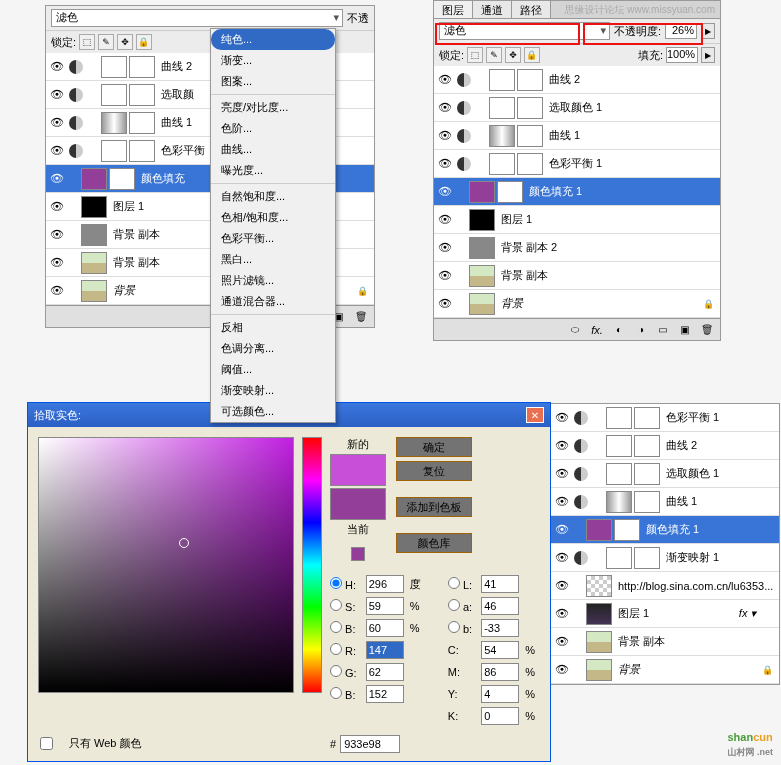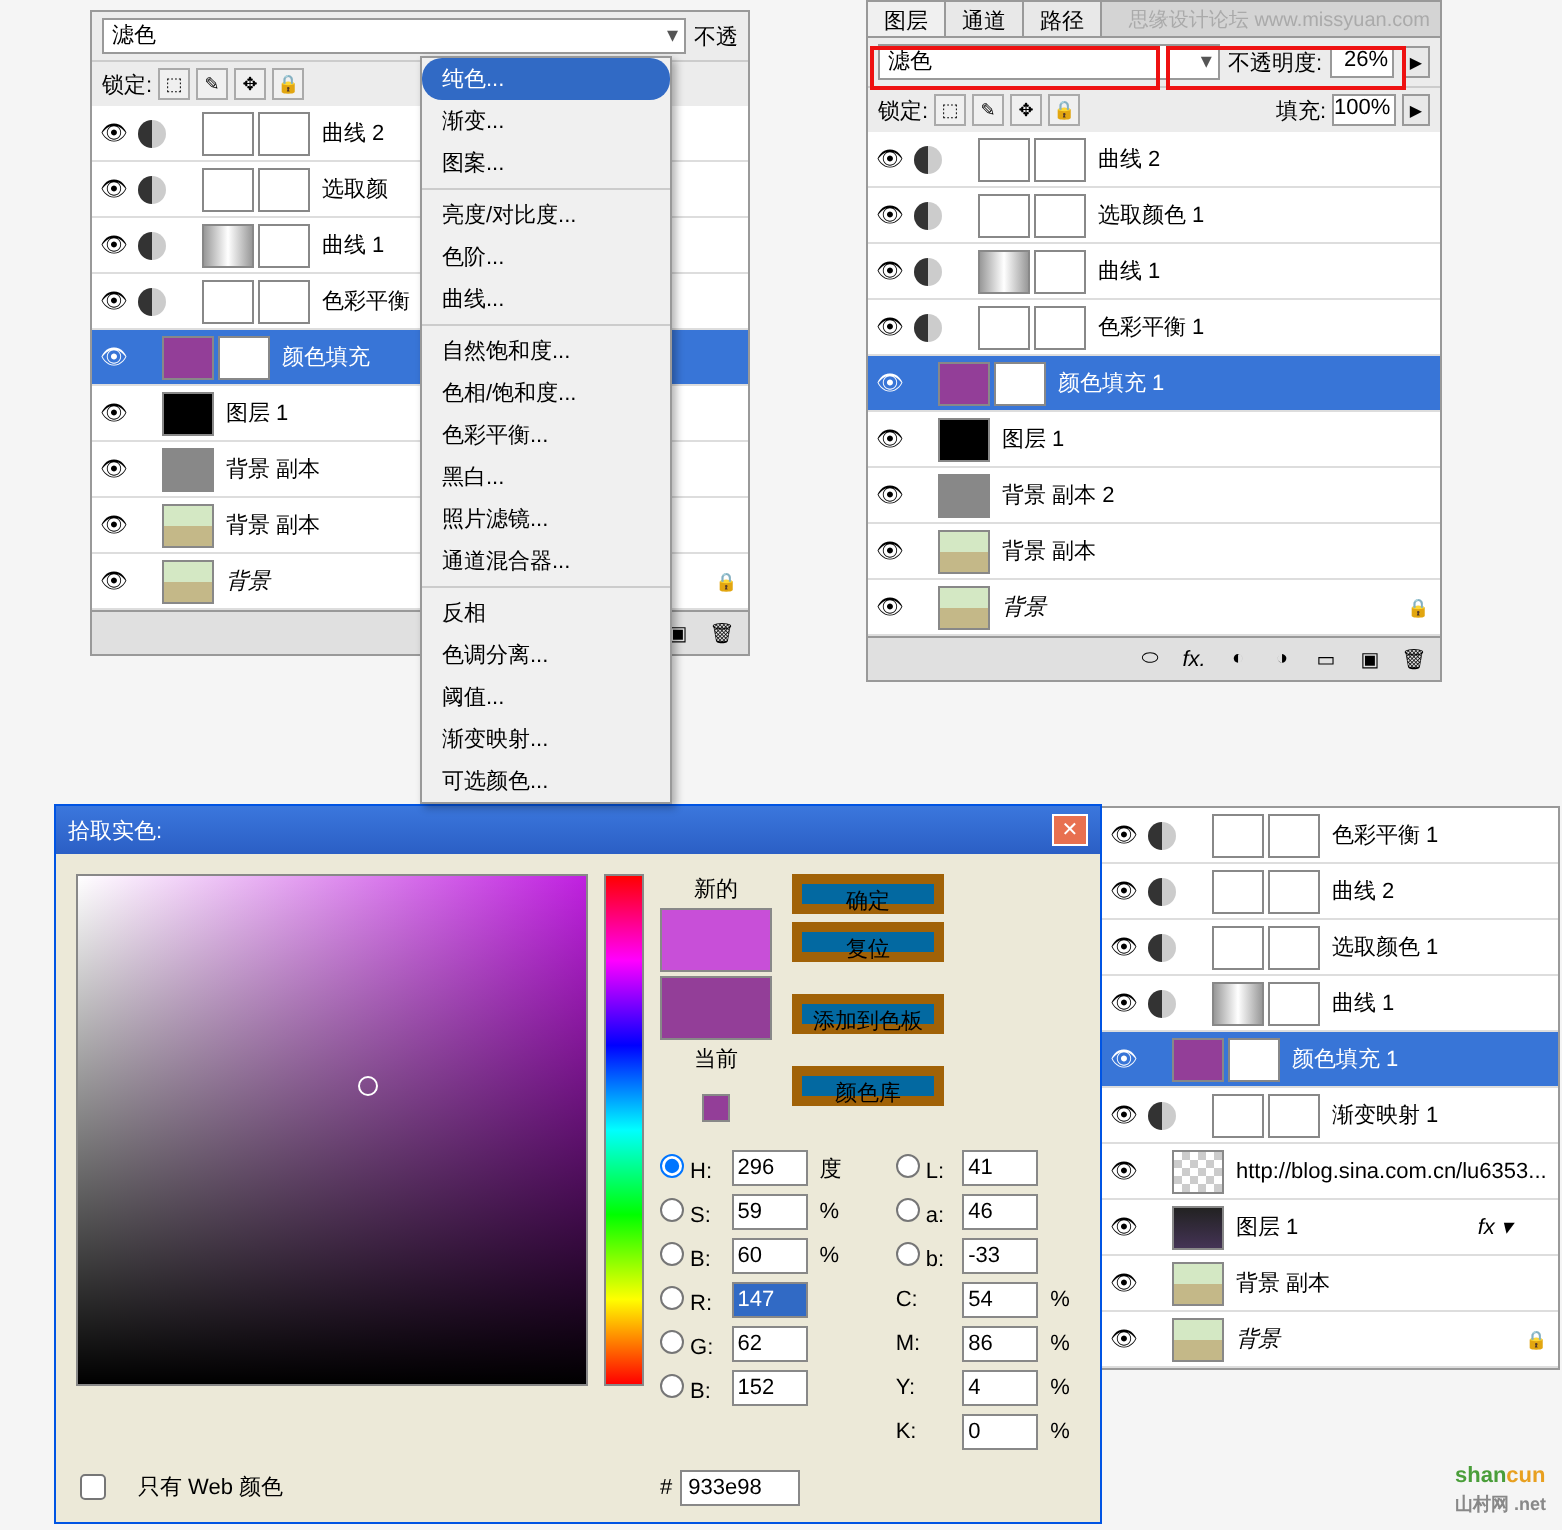--- a/index.html
+++ b/index.html
@@ -72,21 +72,21 @@
 .cp-cursor { position: absolute; width: 10px; height: 10px; border: 1px solid #fff; border-radius: 50%; left: 140px; top: 100px; }
 .cp-hue { width: 20px; height: 256px; background: linear-gradient(to bottom, #f00, #f0f, #00f, #0ff, #0f0, #ff0, #f00); border: 1px solid #888; }
 .cp-right { flex: 1; display: flex; flex-direction: column; gap: 6px; }
 .cp-preview-row { display: flex; gap: 10px; align-items: flex-start; }
 .cp-preview-col { display: flex; flex-direction: column; align-items: center; gap: 2px; }
 .cp-preview { width: 56px; height: 32px; border: 1px solid #888; }
 .cp-preview.new { background: #c84fd8; }
 .cp-preview.cur { background: #933e98; }
 .cp-small { width: 14px; height: 14px; border: 1px solid #888; background: #933e98; }
 .cp-buttons { display: flex; flex-direction: column; gap: 4px; }
-.cp-btn { width: 76px; height: 20px; border: 5px solid #a16207; background: #0369a1; text-align: center; line-height: 18px; }
+.cp-btn { width: 76px; height: 20px; border: 1px solid #a16207; background: #737373; text-align: center; line-height: 18px; }
 .cp-fields { display: grid; grid-template-columns: auto 40px auto 14px auto 40px auto; gap: 4px 4px; align-items: center; margin-top: 8px; }
 .cp-radio { width: 12px; height: 12px; }
 .cp-input { width: 38px; height: 18px; border: 1px solid #888; padding: 0 2px; text-align: left; background: #fff; }
 .cp-input.sel { background: #316ac5; color: #fff; }
 .cp-hex-row { display: flex; align-items: center; gap: 4px; margin-top: 4px; }
 .cp-hex { width: 60px; height: 18px; border: 1px solid #888; background: #fff; padding: 0 3px; }
 .cp-web { position: absolute; bottom: 10px; left: 12px; display: flex; align-items: center; gap: 16px; }
 
 
 .logo { position: absolute; right: 8px; bottom: 6px; font-size: 18px; font-weight: bold; }
@@ -188,20 +188,21 @@
 </div>
 
 <div class="dropdown" id="dropdown">
     <div class="dd-item hl">纯色...</div>
     <div class="dd-item">渐变...</div>
     <div class="dd-item">图案...</div>
     <div class="dd-sep"></div>
     <div class="dd-item">亮度/对比度...</div>
     <div class="dd-item">色阶...</div>
     <div class="dd-item">曲线...</div>
+    <div class="dd-item">曝光度...</div>
     <div class="dd-sep"></div>
     <div class="dd-item">自然饱和度...</div>
     <div class="dd-item">色相/饱和度...</div>
     <div class="dd-item">色彩平衡...</div>
     <div class="dd-item">黑白...</div>
     <div class="dd-item">照片滤镜...</div>
     <div class="dd-item">通道混合器...</div>
     <div class="dd-sep"></div>
     <div class="dd-item">反相</div>
     <div class="dd-item">色调分离...</div>

